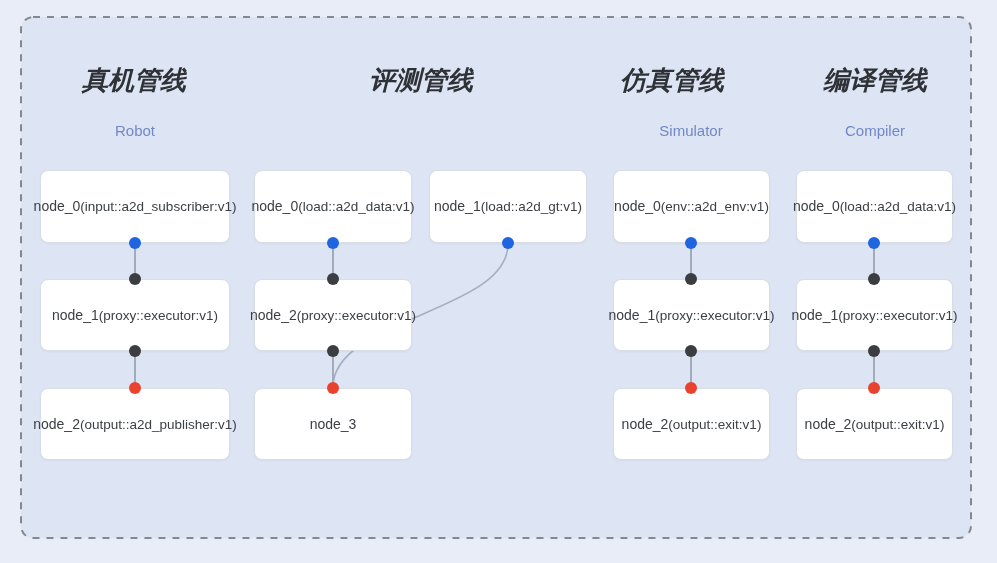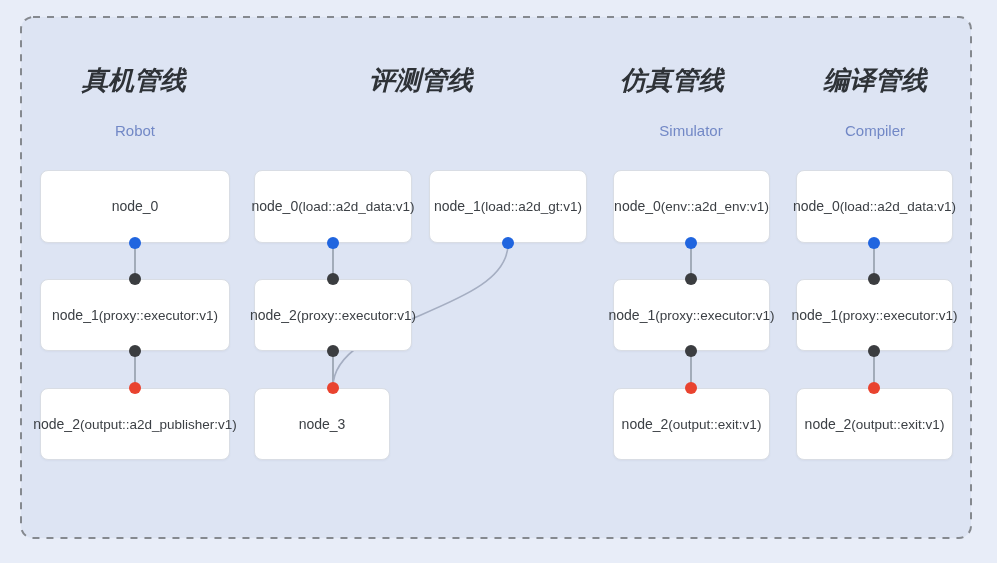--- a/index.html
+++ b/index.html
@@ -117,20 +117,21 @@
   <div class="title-zh" style="left:421px">评测管线</div>
 
   <div class="title-zh" style="left:672px">仿真管线</div>
   <div class="title-en" style="left:691px">Simulator</div>
 
   <div class="title-zh" style="left:875px">编译管线</div>
   <div class="title-en" style="left:875px">Compiler</div>
 
   <div class="node-box" style="left:40px;top:170px;width:190px;height:73px">
     <div class="node-label">node_0</div>
+    <div class="node-type">(input::a2d_subscriber:v1)</div>
   </div>
   <div class="node-box" style="left:40px;top:279px;width:190px;height:72px">
     <div class="node-label">node_1</div>
     <div class="node-type">(proxy::executor:v1)</div>
   </div>
   <div class="node-box" style="left:40px;top:388px;width:190px;height:72px">
     <div class="node-label">node_2</div>
     <div class="node-type">(output::a2d_publisher:v1)</div>
   </div>
 
@@ -139,21 +140,21 @@
     <div class="node-type">(load::a2d_data:v1)</div>
   </div>
   <div class="node-box" style="left:429px;top:170px;width:158px;height:73px">
     <div class="node-label">node_1</div>
     <div class="node-type">(load::a2d_gt:v1)</div>
   </div>
   <div class="node-box" style="left:254px;top:279px;width:158px;height:72px">
     <div class="node-label">node_2</div>
     <div class="node-type">(proxy::executor:v1)</div>
   </div>
-  <div class="node-box" style="left:254px;top:388px;width:136px;height:72px">
+  <div class="node-box" style="left:254px;top:388px;width:158px;height:72px">
     <div class="node-label">node_3</div>
   </div>
 
   <div class="node-box" style="left:613px;top:170px;width:157px;height:73px">
     <div class="node-label">node_0</div>
     <div class="node-type">(env::a2d_env:v1)</div>
   </div>
   <div class="node-box" style="left:613px;top:279px;width:157px;height:72px">
     <div class="node-label">node_1</div>
     <div class="node-type">(proxy::executor:v1)</div>

